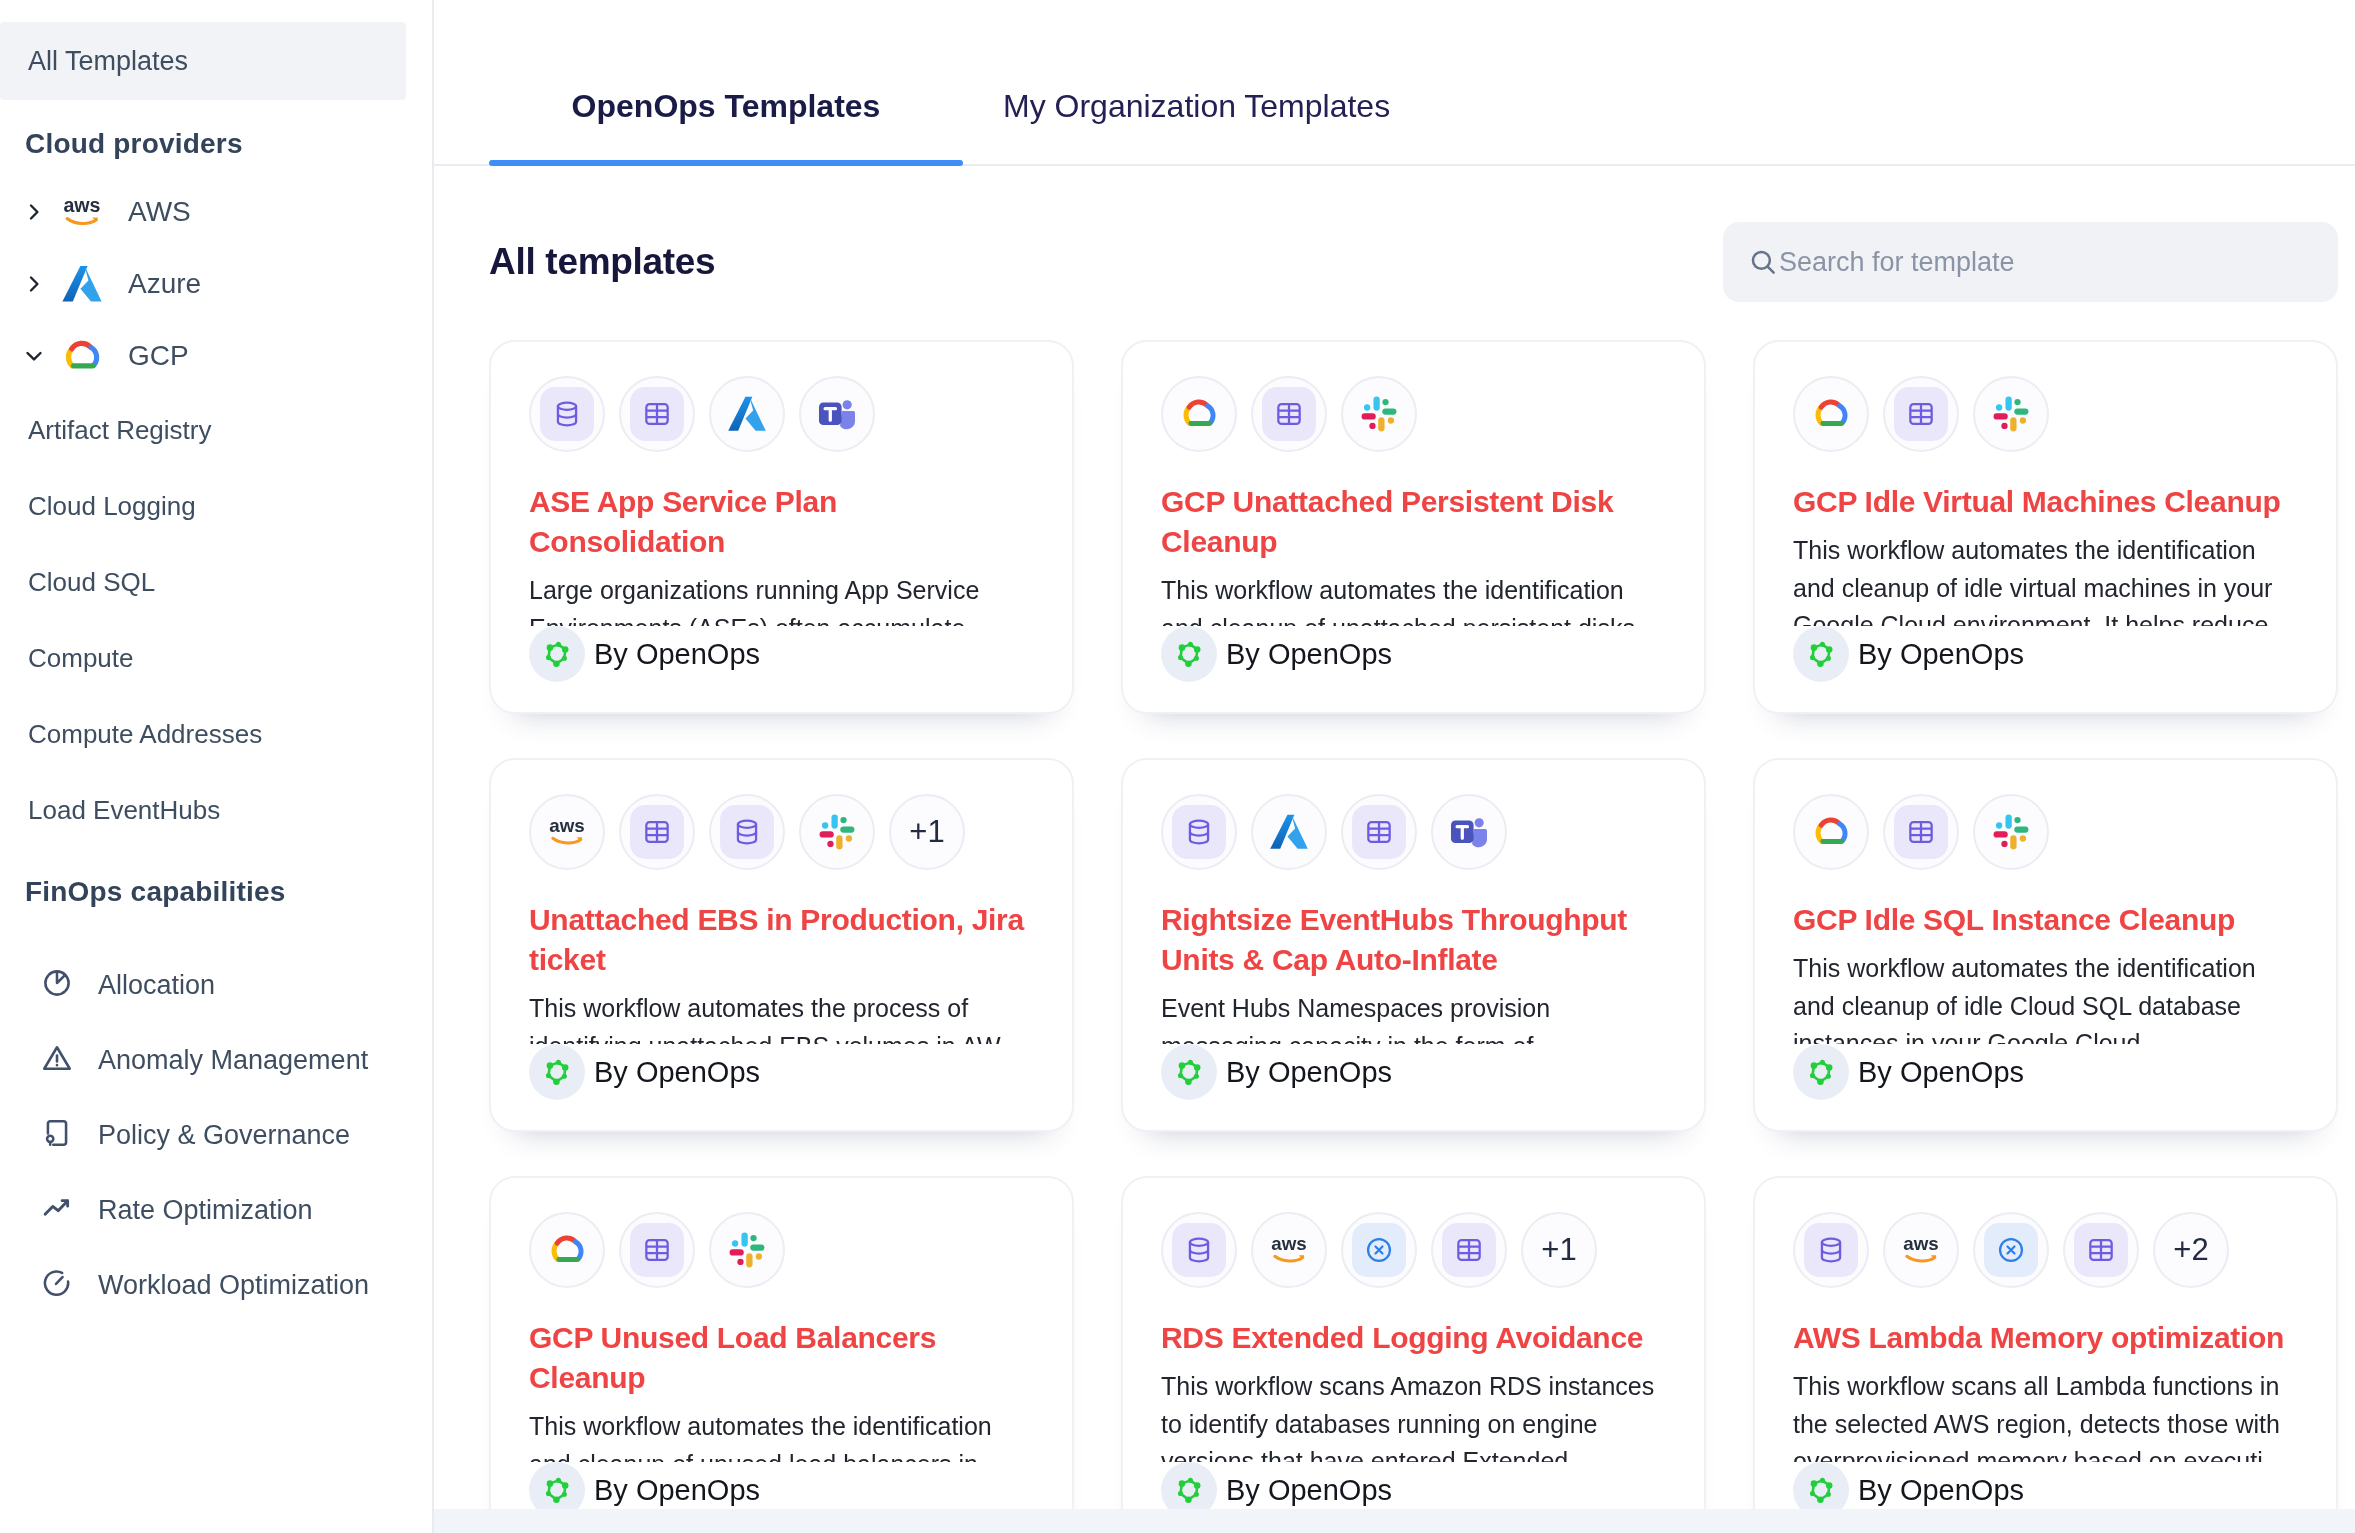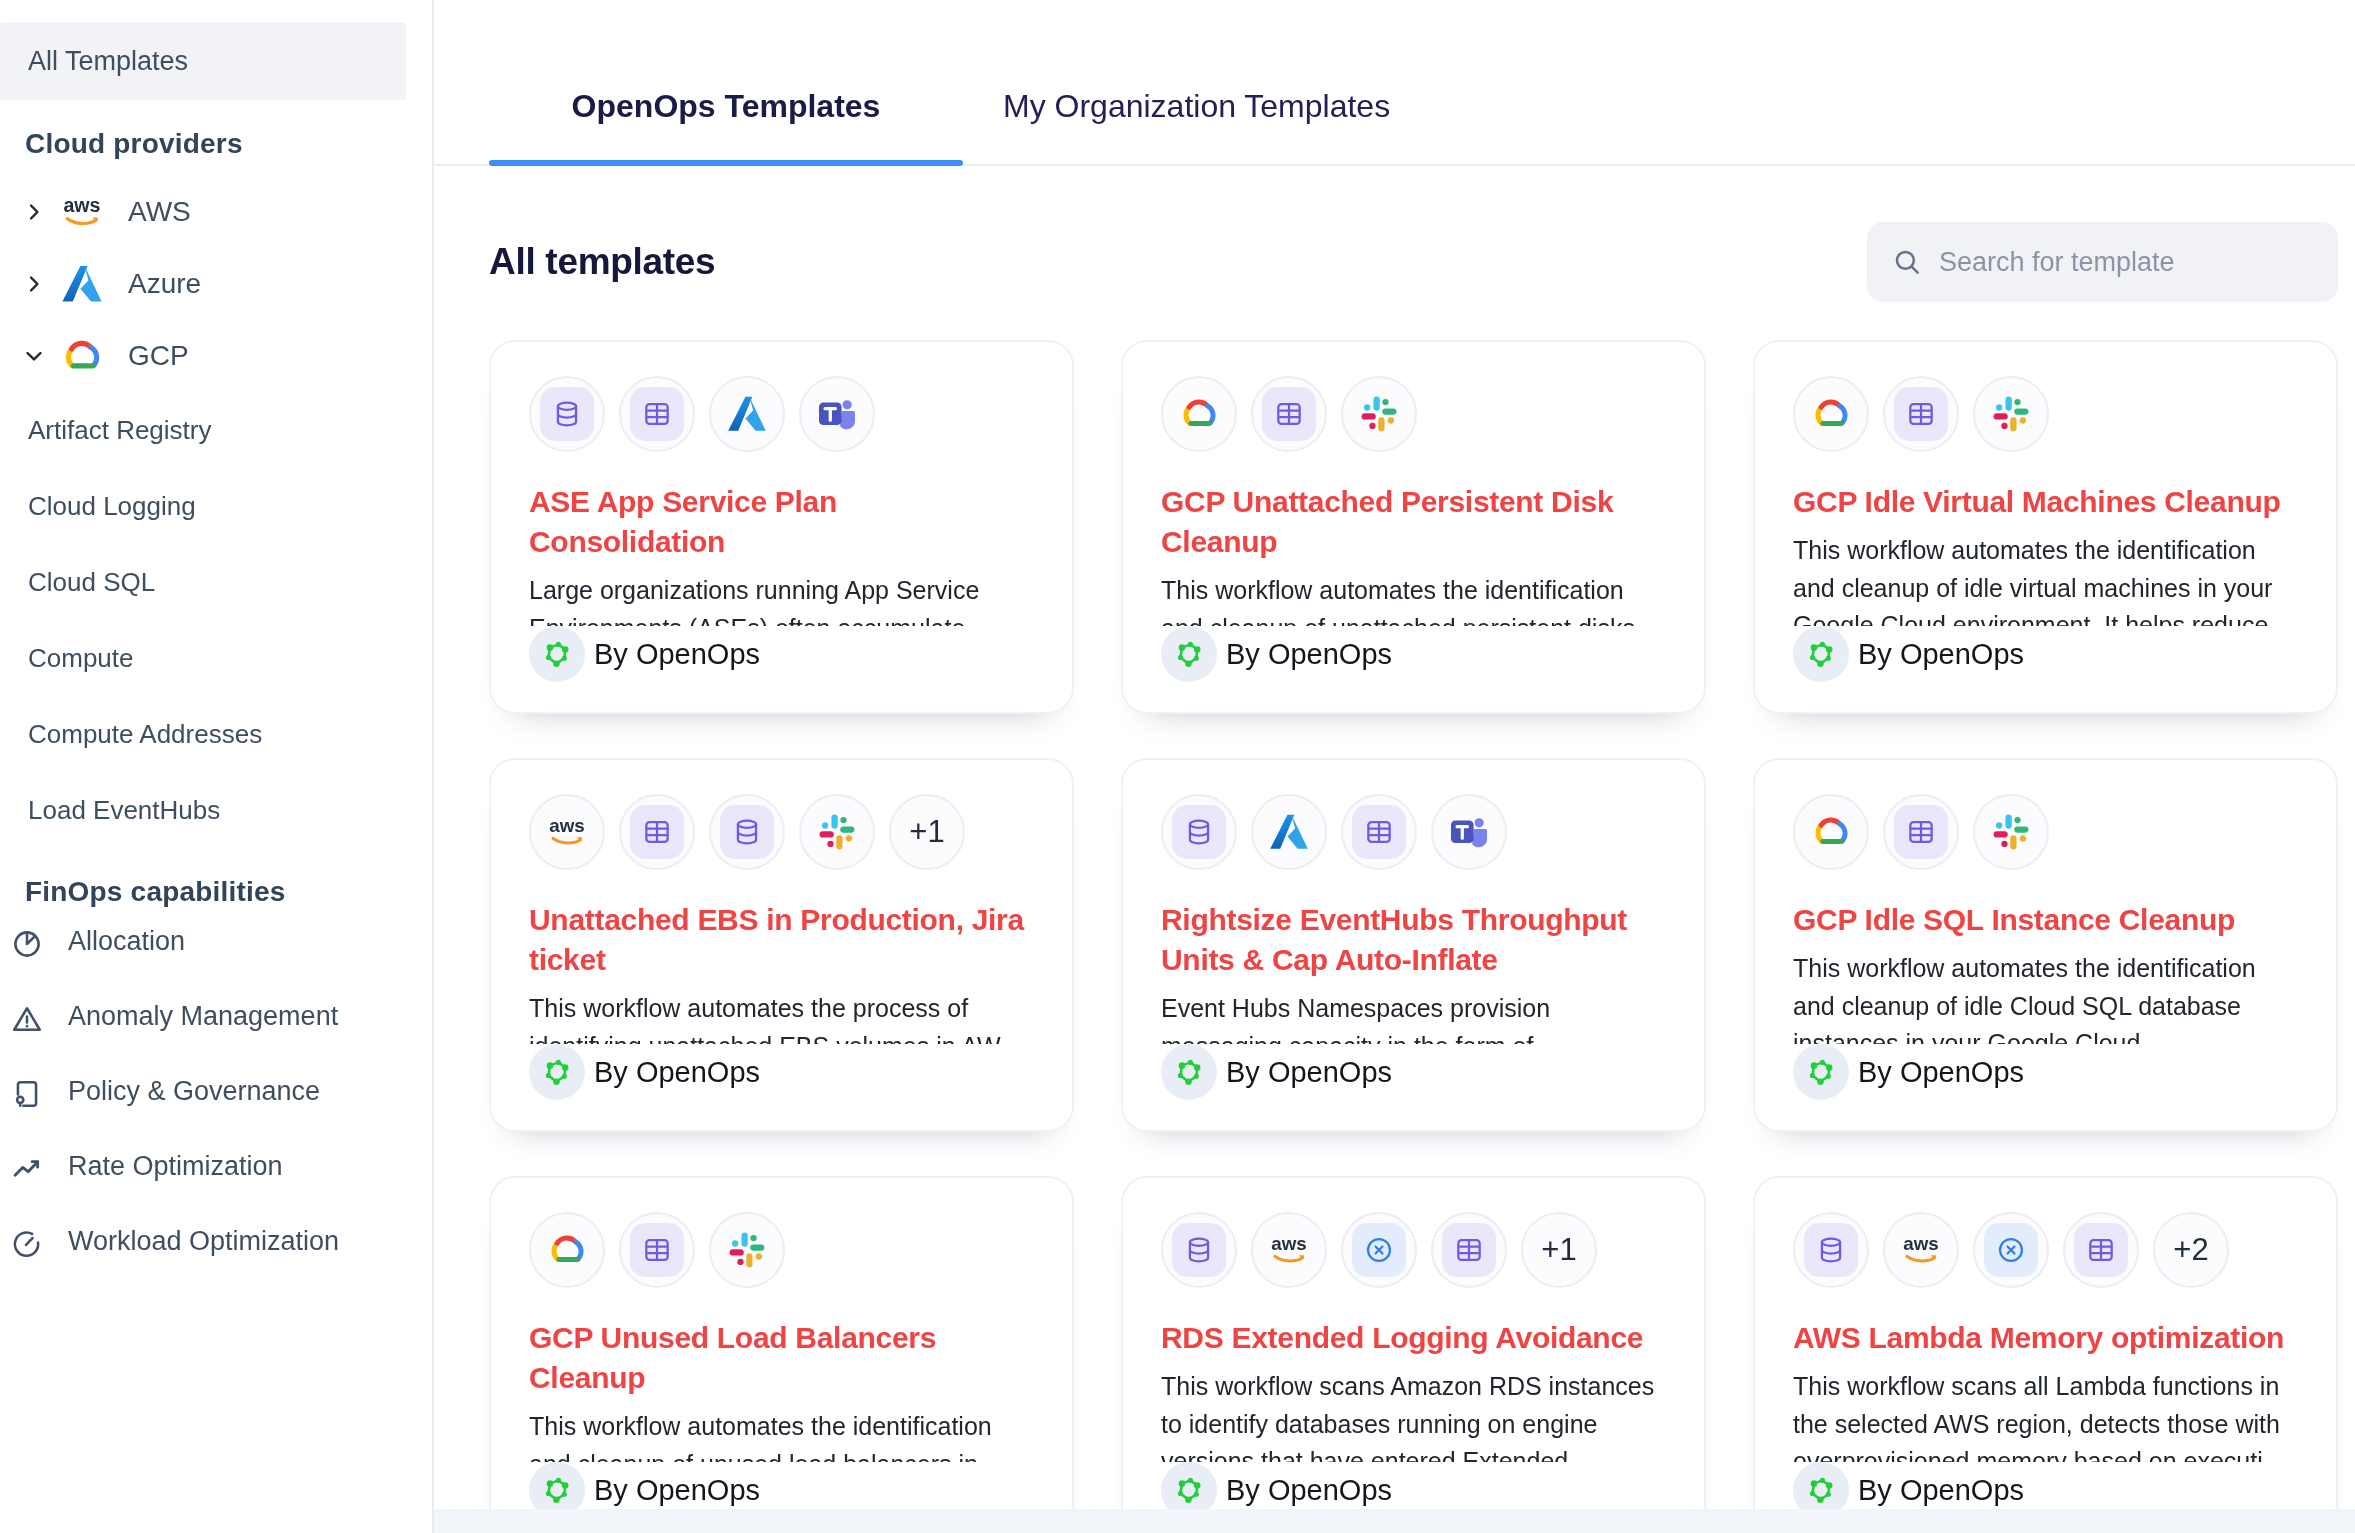--- a/index.html
+++ b/index.html
@@ -17,38 +17,38 @@
   #providers { margin-top:16px; }
   .provider-row { display:flex; align-items:center; height:72px; padding-left:22px; cursor:pointer; }
   .chev { width:30px; display:flex; align-items:center; }
   .chev svg { width:24px; height:24px; }
   .provider-icon { width:60px; display:flex; align-items:center; justify-content:center; }
   .provider-icon svg { width:48px; height:48px; }
   .provider-label { margin-left:16px; font-size:28px; color:#3E4E60; }
   .sub-item { height:76px; display:flex; align-items:center; padding-left:28px;
     font-size:26px; color:#3E4E60; cursor:pointer; }
   #capabilities { margin-top:18px; }
-  .cap-row { height:75px; display:flex; align-items:flex-start; padding-left:10px; gap:22px; cursor:pointer; }
+  .cap-row { height:75px; display:flex; align-items:flex-end; padding-left:40px; gap:22px; cursor:pointer; }
   .cap-icon { width:36px; height:36px; display:flex; align-items:center; }
   .cap-icon svg { width:34px; height:34px; }
   .cap-label { font-size:27px; color:#3E4E60; }
   
   .main { position:absolute; left:434px; top:0; right:0; height:100%; background:#fff; }
   .tabbar { height:118px; border-bottom:2px solid #EAECF0; display:flex; align-items:center; padding-left:55px;margin-top:48px; }
   .tab { position:relative; height:100%; display:flex; align-items:center; justify-content:center;
     font-size:32px; color:#232055; cursor:pointer; }
   .tab.active { width:474px; font-weight:700; color:#1A1B47; }
   .tab.active::after { content:""; position:absolute; left:0; right:0; bottom:-2px; height:6px;
     background:var(--accent,#3E8EF7); border-radius:3px; }
   .tab.inactive { margin-left:40px; }
   .content { padding:0 17px 0 55px; }
   .content-header { margin-top:56px; display:flex; align-items:center; justify-content:space-between; }
   .page-heading { font-size:37px; font-weight:600; color:#16173B; letter-spacing:-.3px; }
-  .search { width:471px; height:80px; background:#F0F2F5; border-radius:16px;
-    display:flex; align-items:center; gap:16px; padding:0 24px; }
+  .search { width:615px; height:80px; background:#F0F2F5; border-radius:16px;
+    display:flex; align-items:center; padding:0 24px; }
   .search-icon { display:flex; } .search-icon svg { width:32px; height:32px; }
   .search input { flex:1; border:none; outline:none; background:transparent;
     font-size:27px; color:#3A4656; font-family:"Liberation Sans",sans-serif; }
   .search input::placeholder { color:#8A94A6; }
   
   .grid { margin-top:38px; display:grid; grid-template-columns:repeat(3,585px); gap:44px 47px; }
   .card { height:374px; background:#fff; border:2px solid #EFF1F5; border-radius:26px;
     padding:34px 38px 30px; display:flex; flex-direction:column; cursor:pointer;
     box-shadow:0 22px 30px -26px rgba(25,39,80,.30); }
   .icons-row { display:flex; gap:14px; }

